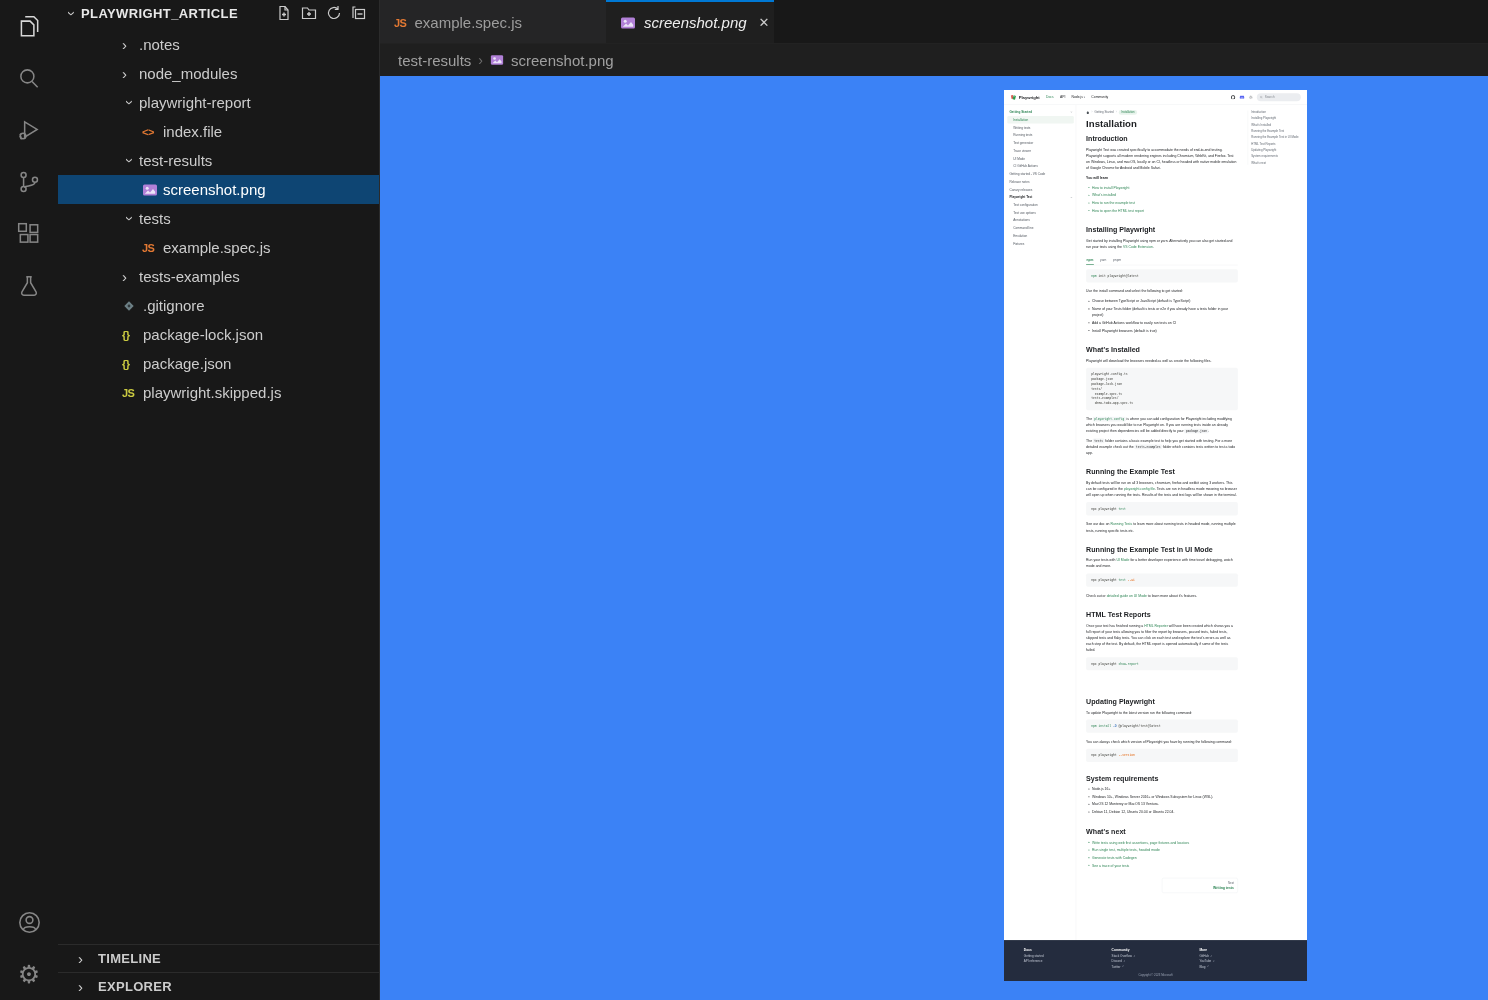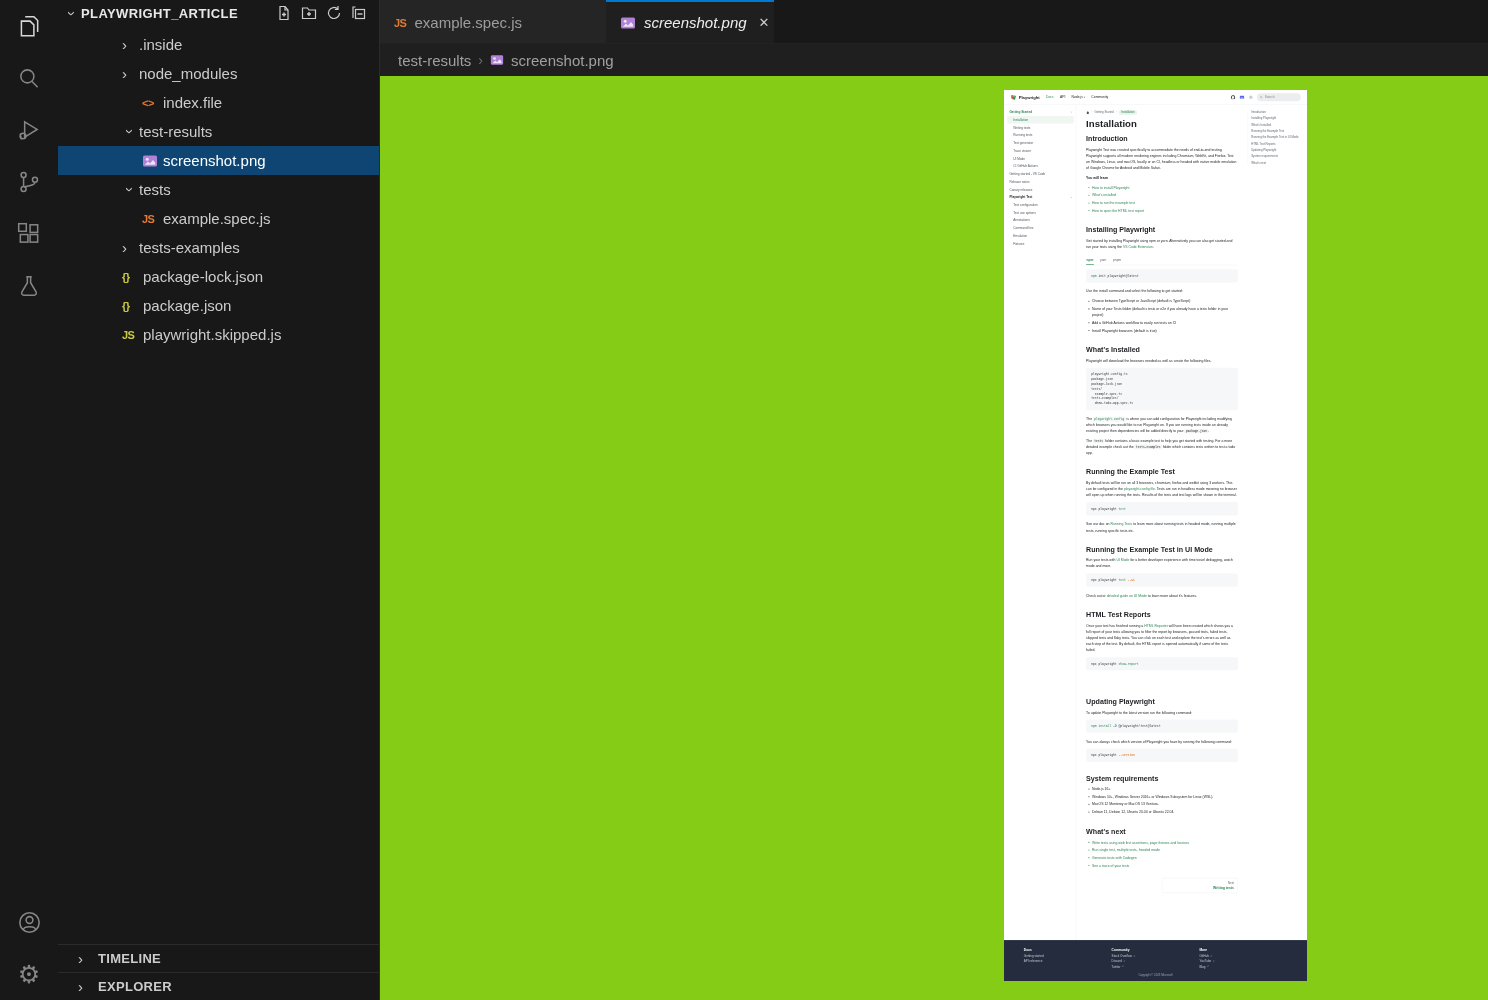--- a/index.html
+++ b/index.html
@@ -38,21 +38,21 @@
 
   .main{flex:1;display:flex;flex-direction:column;min-width:0;}
   .tabbar{height:44px;background:#181818;display:flex;border-bottom:1px solid #222222;}
   .tab{display:flex;align-items:center;gap:8px;padding:0 14px;font-size:15px;cursor:pointer;}
   .tab.inactive{width:226px;background:#252526;color:#9d9d9d;border-top:2px solid transparent;}
   .tab.active{width:168px;background:#1f1f1f;color:#eeeeee;border-top:2px solid #0078d4;font-style:italic;}
   .tab-close{font-style:normal;color:#cccccc;font-size:13px;margin-left:4px;cursor:pointer;}
   .js-chip{font-size:11px;font-weight:bold;letter-spacing:-.5px;}
   .crumbbar{height:32px;background:#1f1f1f;display:flex;align-items:center;padding-left:18px;font-size:15px;color:#a0a0a0;gap:7px;}
   .crumb-sep{color:#6e6e6e;font-size:14px;}
-  .editor{flex:1;background:#84cc16;position:relative;overflow:hidden;}
+  .editor{flex:1;background:#3b82f6;position:relative;overflow:hidden;}
 
   
   .image-preview{position:absolute;left:624px;top:14px;width:303px;height:891px;overflow:hidden;background:#ffffff;}
   .docs-page{width:1450px;height:4264px;background:#ffffff;color:#1c1e21;transform:scale(0.208965);transform-origin:0 0;display:flex;flex-direction:column;font-family:"Liberation Sans",sans-serif;}
 
   .d-nav{height:70px;border-bottom:1px solid #dadde1;display:flex;align-items:center;padding:0 30px;gap:30px;flex-shrink:0;}
   .d-brand{display:flex;align-items:center;gap:10px;font-size:20px;font-weight:bold;}
   .d-nlink{font-size:16px;color:#1c1e21;}
   .d-nlink.active{color:#2e8555;}
   .d-nlink .caret{font-size:12px;color:#606770;}
@@ -189,25 +189,29 @@
           <rect x="4.5" y="4.5" width="9" height="9"></rect>
           <path d="M4.5 2h-2.5v11"></path>
           <path d="M6.5 9h5" stroke-width="1.4"></path>
         </svg>
     </span>
   </div>
 
   <div class="tree">
     <div class="row">
       <span class="chev">›</span>
-      <span>.inside</span>
+      <span>.notes</span>
     </div>
     <div class="row">
       <span class="chev">›</span>
       <span>node_modules</span>
+    </div>
+    <div class="row">
+      <span class="chev open">›</span>
+      <span>playwright-report</span>
     </div>
     <div class="row child">
       <span class="fico txt c-html">&lt;&gt;</span>
       <span>index.file</span>
     </div>
     <div class="row">
       <span class="chev open">›</span>
       <span>test-results</span>
     </div>
     <div class="row child selected">
@@ -224,20 +228,29 @@
       <span class="chev open">›</span>
       <span>tests</span>
     </div>
     <div class="row child">
       <span class="fico txt c-js-o">JS</span>
       <span>example.spec.js</span>
     </div>
     <div class="row">
       <span class="chev">›</span>
       <span>tests-examples</span>
+    </div>
+    <div class="row">
+      <span class="fico">
+        <svg width="14" height="14" viewBox="0 0 16 16">
+            <rect x="4.2" y="4.2" width="7.6" height="7.6" transform="rotate(45 8 8)" fill="#6d8086"></rect>
+            <circle cx="8" cy="8" r="1.6" fill="#30383c"></circle>
+          </svg>
+      </span>
+      <span>.gitignore</span>
     </div>
     <div class="row">
       <span class="fico txt c-json">{}</span>
       <span>package-lock.json</span>
     </div>
     <div class="row">
       <span class="fico txt c-json">{}</span>
       <span>package.json</span>
     </div>
     <div class="row">

